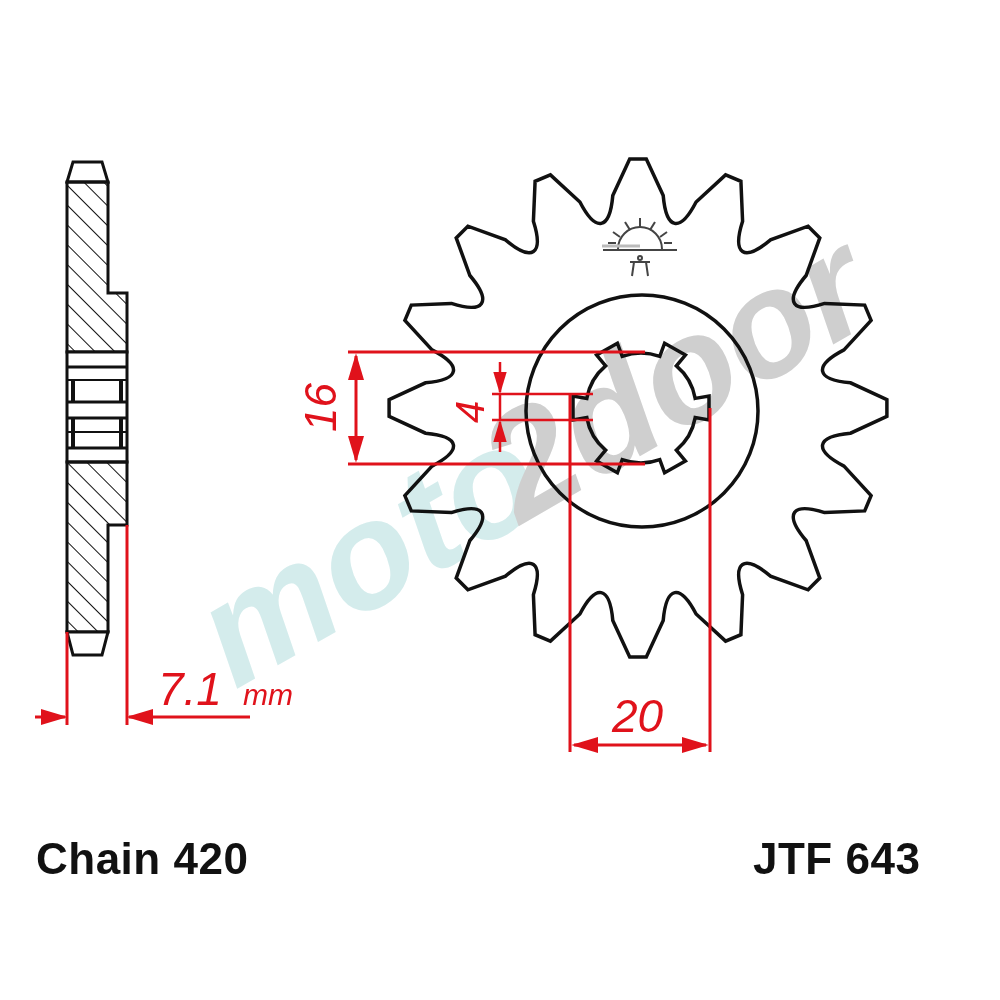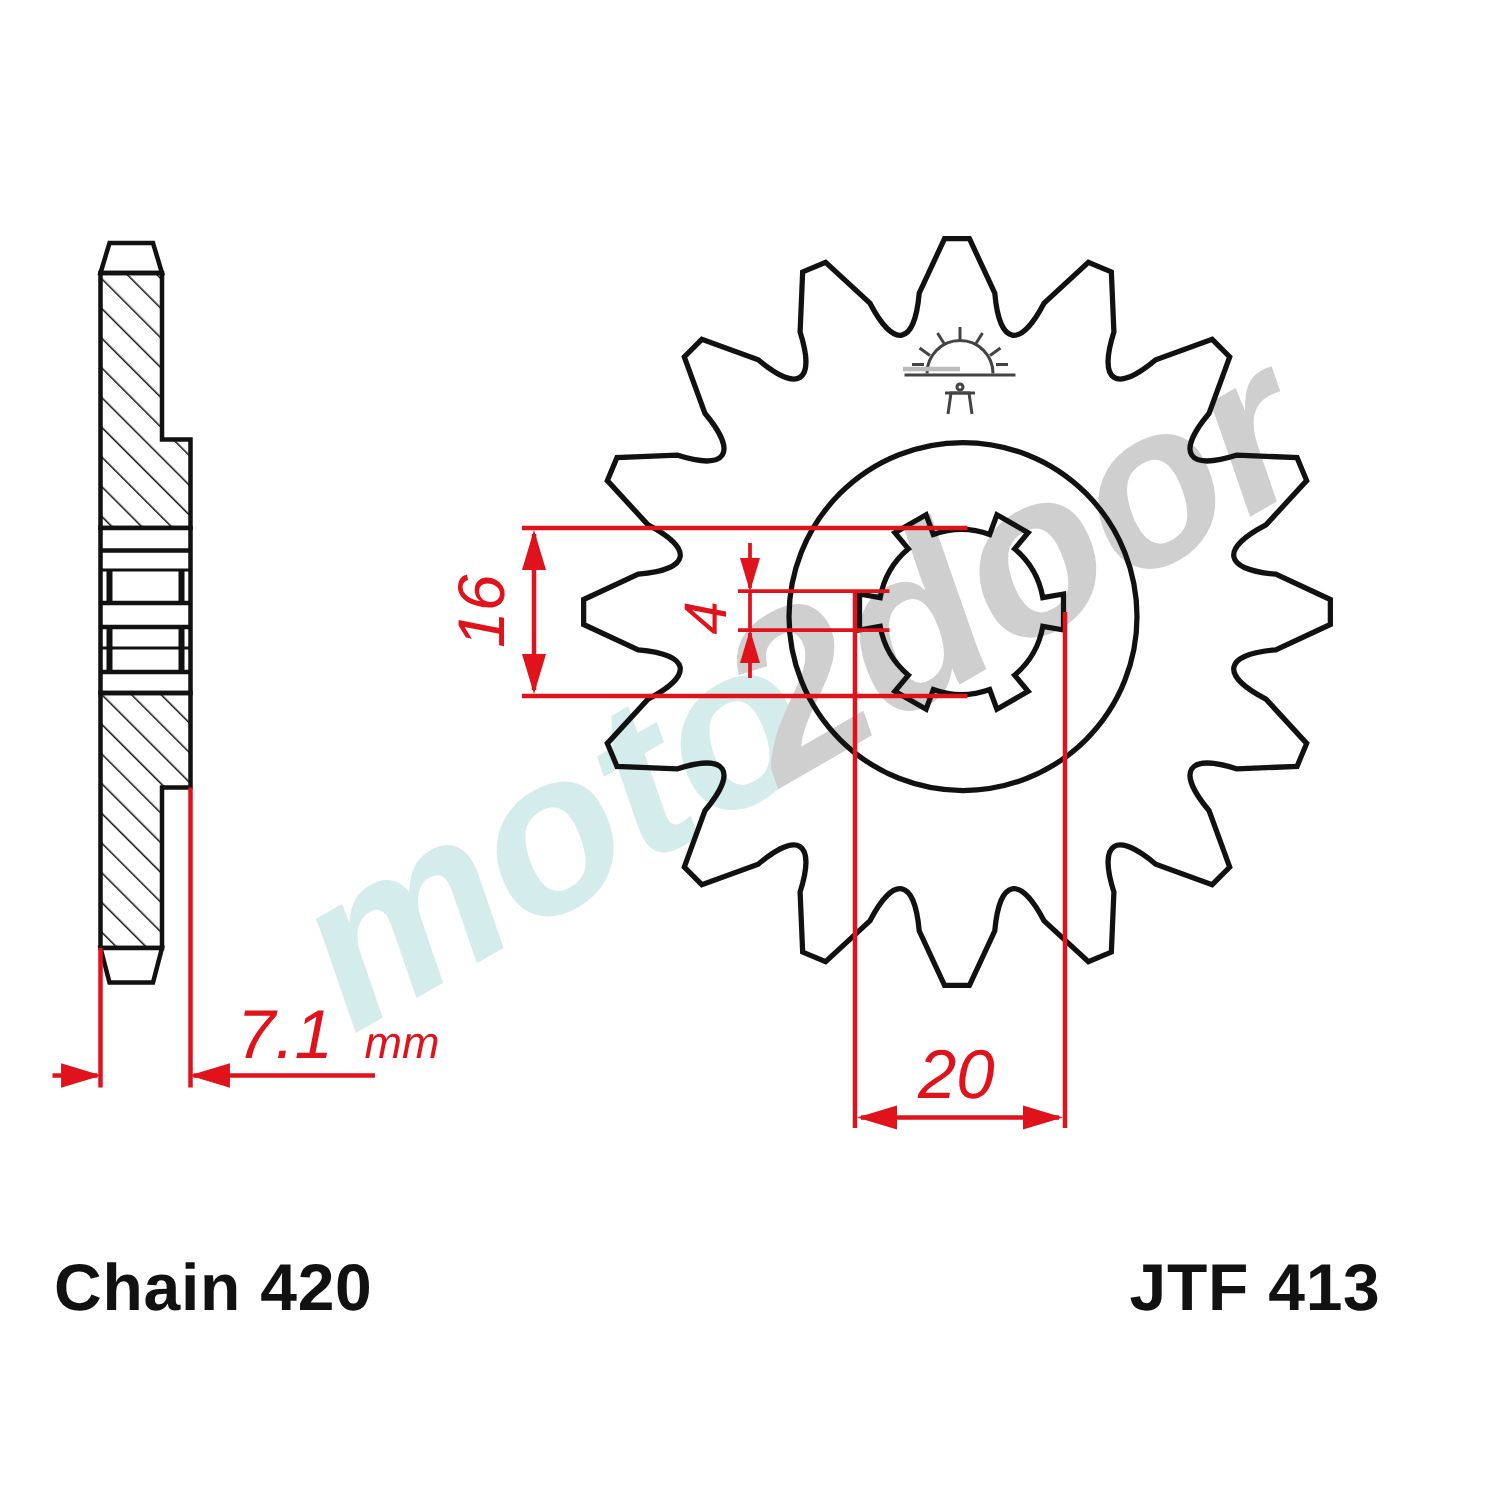--- a/index.html
+++ b/index.html
@@ -101,13 +101,13 @@
 
   <g stroke="#e0121b" stroke-width="3" fill="none">
     <line x1="570" y1="394" x2="570" y2="752"></line>
     <line x1="710" y1="408" x2="710" y2="752"></line>
     <line x1="574" y1="745" x2="706" y2="745" marker-start="url(#arr)" marker-end="url(#arr)"></line>
   </g>
   <text class="dim-text" x="612" y="732" font-size="46">20</text>
 </svg>
 
 <div class="label-bottom" id="chain-label">Chain 420</div>
-<div class="label-bottom" id="part-label">JTF 413</div>
+<div class="label-bottom" id="part-label">JTF 643</div>
 
 </body></html>

